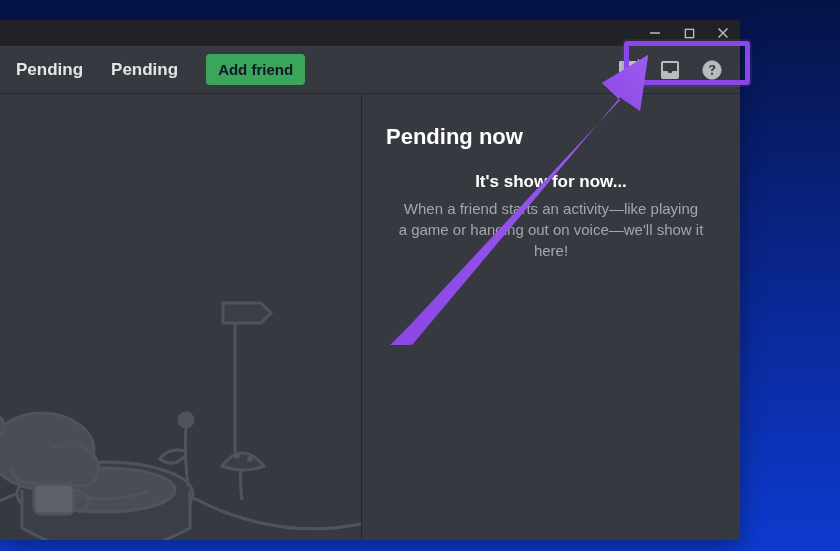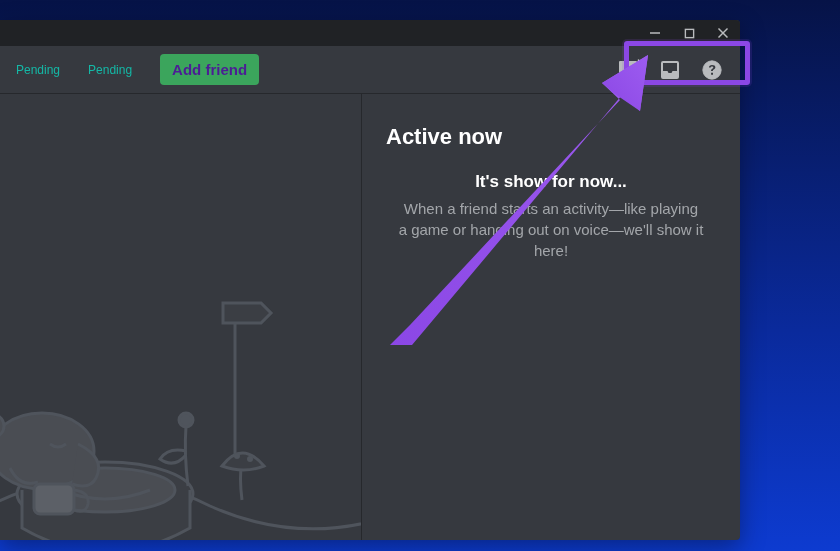--- a/index.html
+++ b/index.html
@@ -30,23 +30,23 @@
     color:#b9bbbe;
   }
   .winbtn svg{stroke:#b9bbbe;fill:none;stroke-width:1.5;}
   
   
   .toolbar{
     height:48px;border-bottom:1px solid #26282c;display:flex;align-items:center;
     padding:0 16px;justify-content:space-between;
   }
   .tabs{display:flex;align-items:center;gap:28px;}
-  .tab{font-size:12px;color:#14b8a6;font-weight:400;}
+  .tab{font-size:17px;color:#e5e5e5;font-weight:700;}
   .addfriend{
-    background:#3ba55c;color:#4c1d95;border:none;padding:7px 12px;border-radius:4px;
+    background:#3ba55c;color:#0f172a;border:none;padding:7px 12px;border-radius:4px;
     font-size:15px;font-weight:600;
   }
   .tool-right{display:flex;align-items:center;gap:18px;}
   .ticon{color:#b9bbbe;position:relative;width:24px;height:24px;display:flex;align-items:center;justify-content:center;}
   .ticon svg{stroke:#b9bbbe;fill:#b9bbbe;}
   
   .plusbadge{
     position:absolute;top:-2px;right:-2px;color:#dcddde;font-size:12px;font-weight:700;
   }
   
@@ -172,21 +172,21 @@
               <path d="M88 168 q28 14 18 34 q-6 12 -24 6" fill="#4a4d53"></path>
 
               <rect x="44" y="208" width="40" height="30" rx="6" fill="#5c6067"></rect>
               <path d="M84 214 q16 2 14 14 q-2 10 -14 6"></path>
             </g>
           </svg>
         </div>
       </div>
 
       <div class="rightcol">
-        <h2>Active now</h2>
+        <h2>Pending now</h2>
         <div class="quiet-box">
           <div class="quiet-title">It's show for now...</div>
           <div class="quiet-body">When a friend starts an activity—like playing a game or hanging out on voice—we'll show it here!</div>
         </div>
       </div>
     </div>
   </div>
 
   <div class="anno">
     <div class="highlight"></div>

